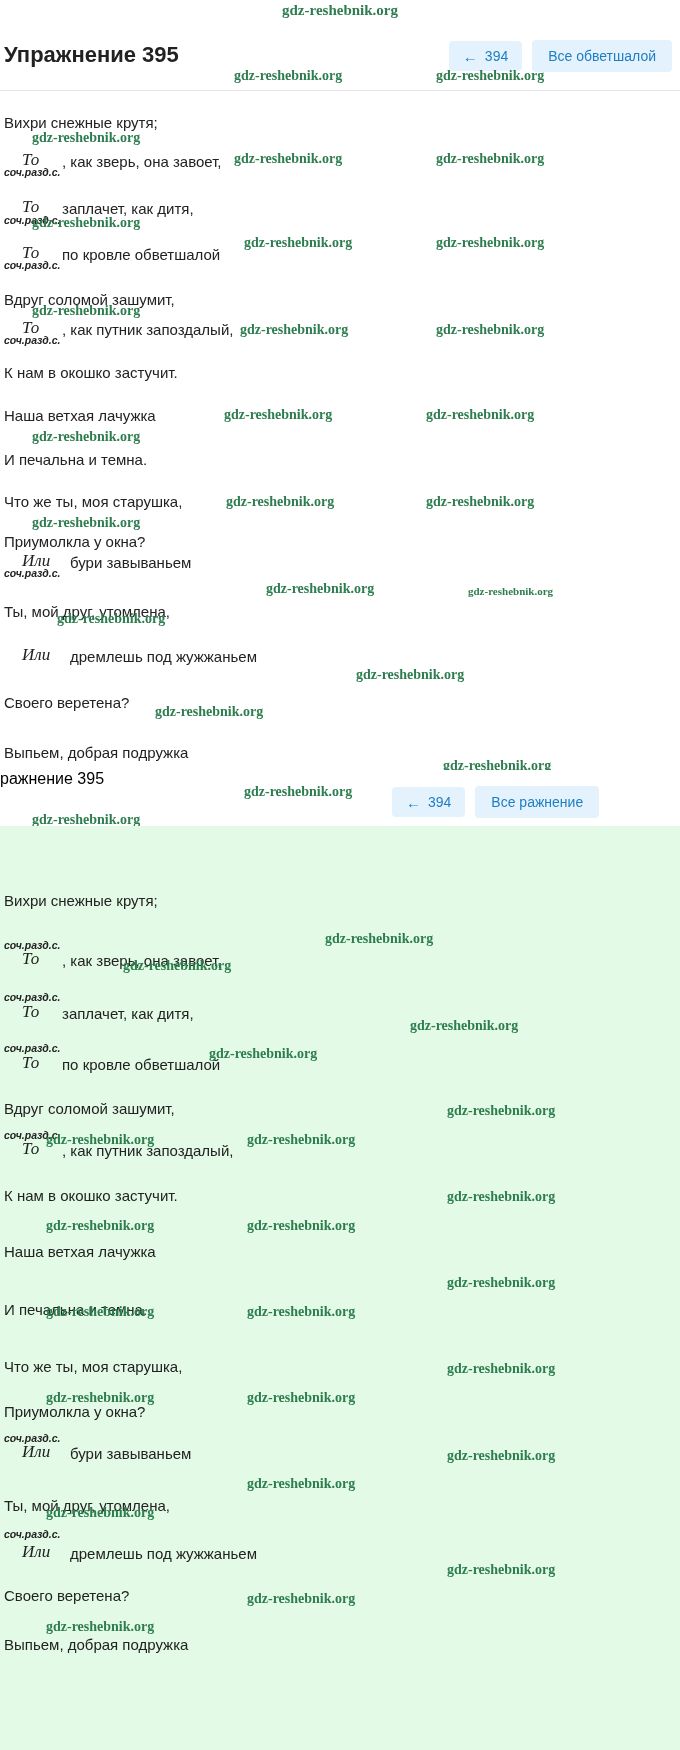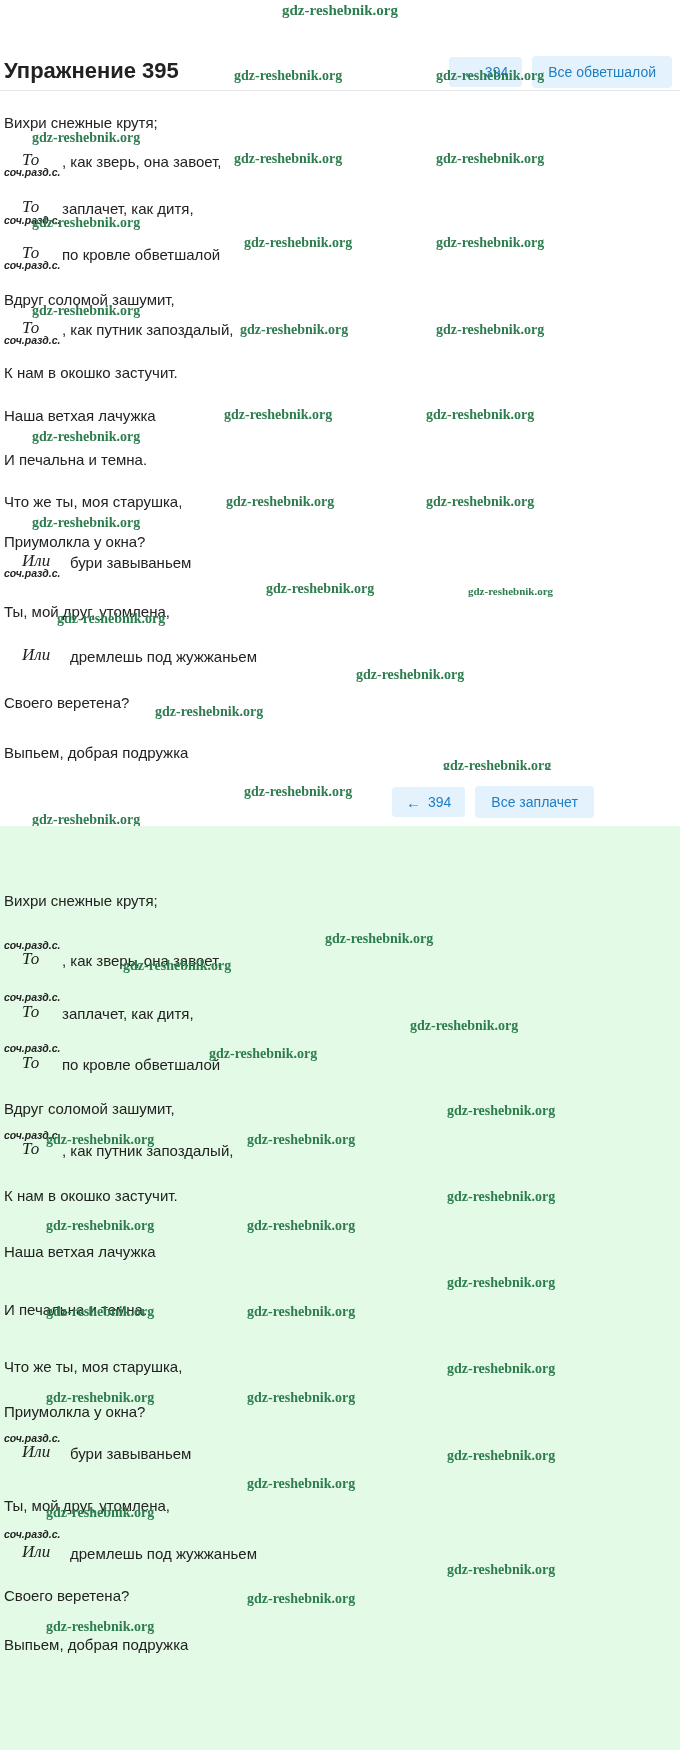--- a/index.html
+++ b/index.html
@@ -145,21 +145,21 @@
     background: #e6e6e6;
   }
 </style>
 </head>
 <body>
 
 <div class="page">
 
   <div class="top-brand">gdz-reshebnik.org</div>
 
-  <div class="hdr" style="top:48px;text-align:center;">
+  <div class="hdr" style="top:32px;text-align:center;">
     <div class="title" style="left:4px;">Упражнение 395</div>
     <div class="nav-group" style="right:8px;">
       <div class="btn-prev">
         <span class="arrow">←</span>
         <span>394</span>
       </div>
       <div class="btn-all">Все обветшалой</div>
     </div>
   </div>
 
@@ -226,26 +226,27 @@
     <div class="wm" style="left:468px; top:489px; font-size:11px;">gdz-reshebnik.org</div>
     <div class="wm" style="left:57px;  top:515px; font-size:14px;">gdz-reshebnik.org</div>
     <div class="wm" style="left:356px; top:571px; font-size:14px;">gdz-reshebnik.org</div>
     <div class="wm" style="left:155px; top:608px; font-size:14px;">gdz-reshebnik.org</div>
     <div class="wm" style="left:443px; top:662px; font-size:14px;">gdz-reshebnik.org</div>
   </div>
 
   <div class="green-wrap" style="top:770px; height:980px;">
 
     <div class="green-hdr">
+      <div class="title" style="left:-10px; top:16px;">ражнение 395</div>
       <div class="nav-group" style="left:392px; top:16px;">
         <div class="btn-prev">
           <span class="arrow">←</span>
           <span>394</span>
         </div>
-        <div class="btn-all">Все заплачет</div>
+        <div class="btn-all">Все ражнение</div>
       </div>
       <div class="wm" style="left:244px; top:14px; font-size:14px;">gdz-reshebnik.org</div>
       <div class="wm" style="left:32px;  top:42px; font-size:14px;">gdz-reshebnik.org</div>
     </div>
 
     <div class="green-body" style="height:924px;">
 
       <div class="line" style="top:66px;">Вихри снежные крутя;</div>
 
       <div class="tag" style="top:113px;">соч.разд.с.</div>

